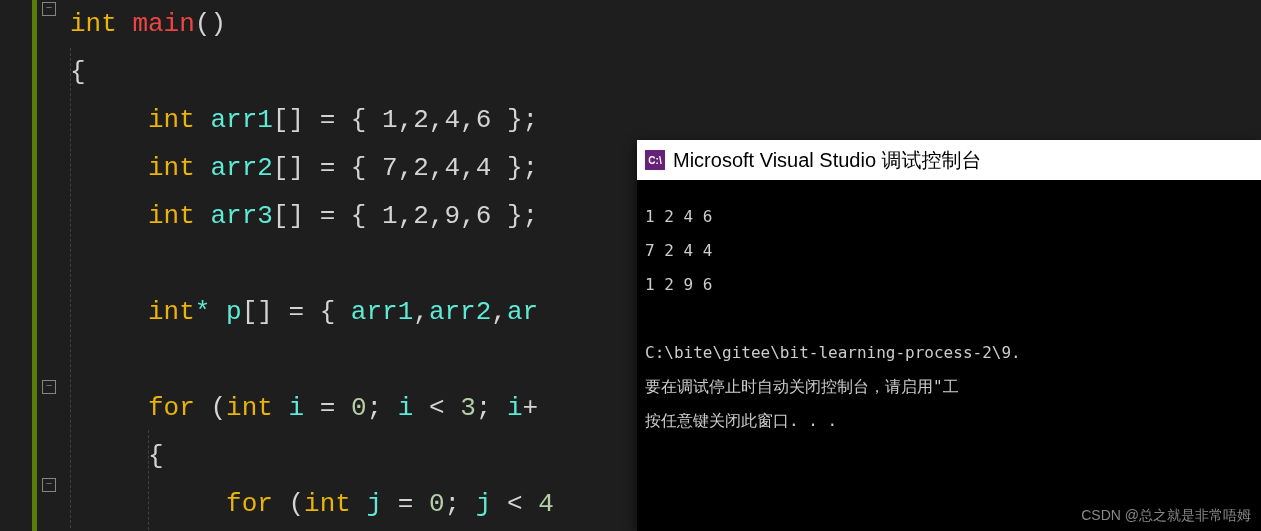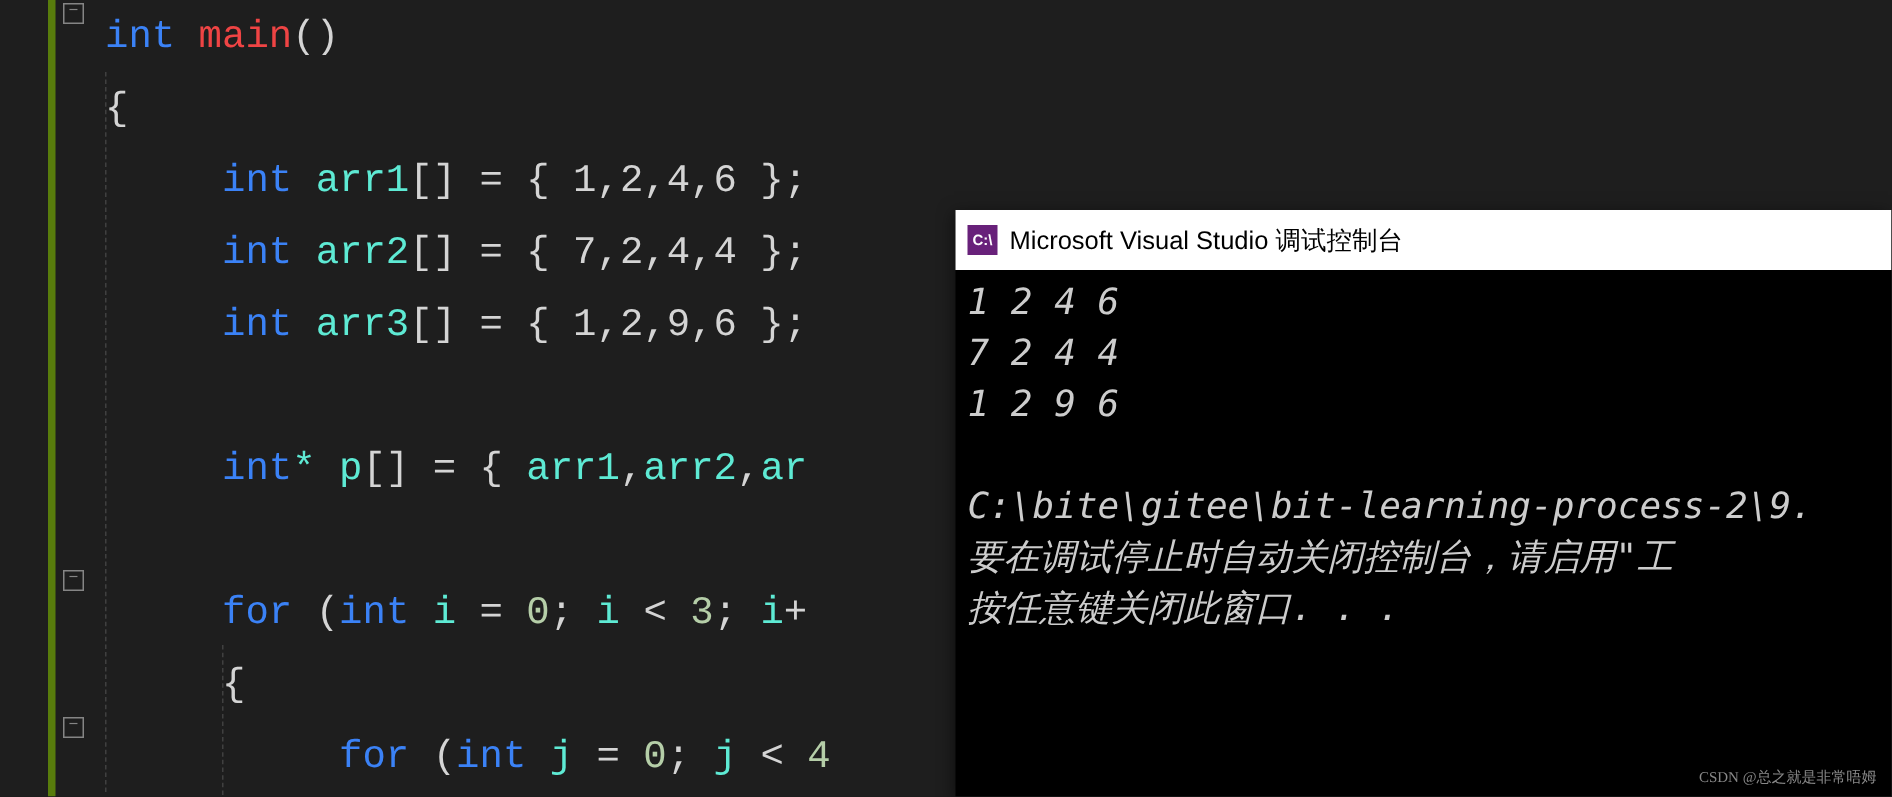--- a/index.html
+++ b/index.html
@@ -66,21 +66,21 @@
     .code-line {
       white-space: pre;
       height: 48px;
       position: relative;
     }
     .guide {
       position: absolute;
       width: 1px;
       border-left: 1px dashed #404040;
     }
-    .kw { color: #3b82f6; text-align: right; }
+    .kw { color: #eab308; text-align: right; }
     .fn { color: #ef4444; }
     .var { color: #5eead4; }
     .num { color: #b5cea8; }
     .punct { color: #d4d4d4; }
     .op { color: #d4d4d4; }
     .brace { color: #d4d4d4; }
     
     .console-window {
       position: absolute;
       top: 140px;
@@ -106,40 +106,39 @@
       font-size: 10px;
       display: flex;
       align-items: center;
       justify-content: center;
       font-weight: bold;
       font-family: Arial, sans-serif;
     }
     .console-title {
       color: #000000;
       font-family: "Microsoft YaHei", Arial, sans-serif;
-      font-size: 17px;
+      font-size: 20px;
       text-align: right;
     }
     .console-body {
-      padding: 4px 8px;
+      padding: 20px 8px;
       color: #cccccc;
       font-family: Consolas, SimSun, monospace;
-      font-size: 24px;
+      font-size: 16px;
       line-height: 34px;
       white-space: pre;
       letter-spacing: 0px;
-      font-style: italic;
     }
     .watermark {
       position: absolute;
       right: 10px;
       bottom: 6px;
       color: #888888;
-      font-size: 10px;
-      font-family: Liberation Serif, serif;
+      font-size: 14px;
+      font-family: Liberation Sans, sans-serif;
     }
   </style>
 </head>
 <body>
 
 <div class="editor">
   <div class="gutter">
     <div class="change-bar"></div>
     <div class="fold-icon minus" style="top:2px"></div>
     <div class="fold-icon minus" style="top:380px"></div>

